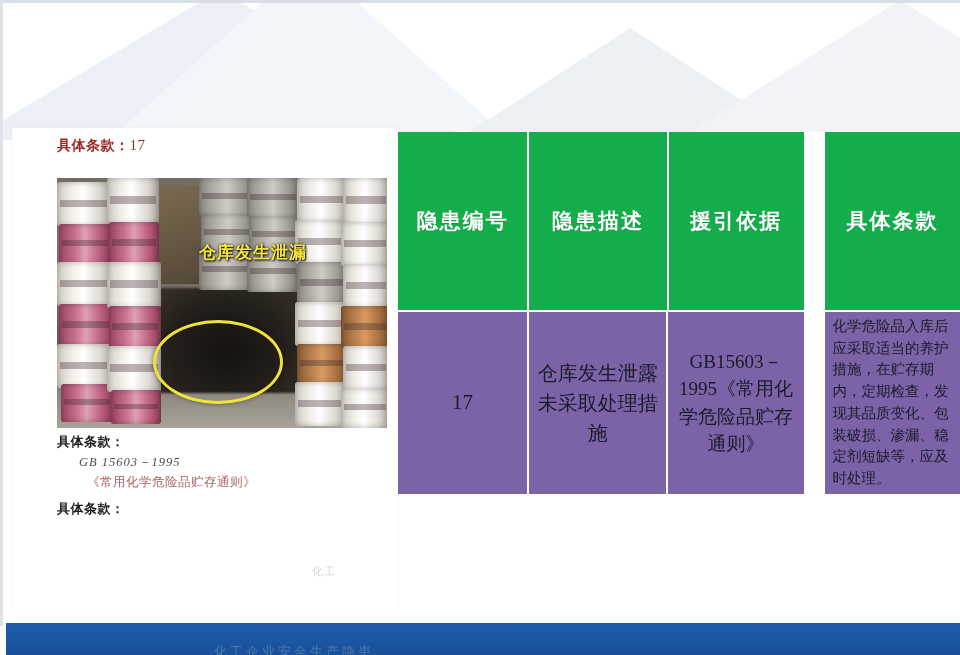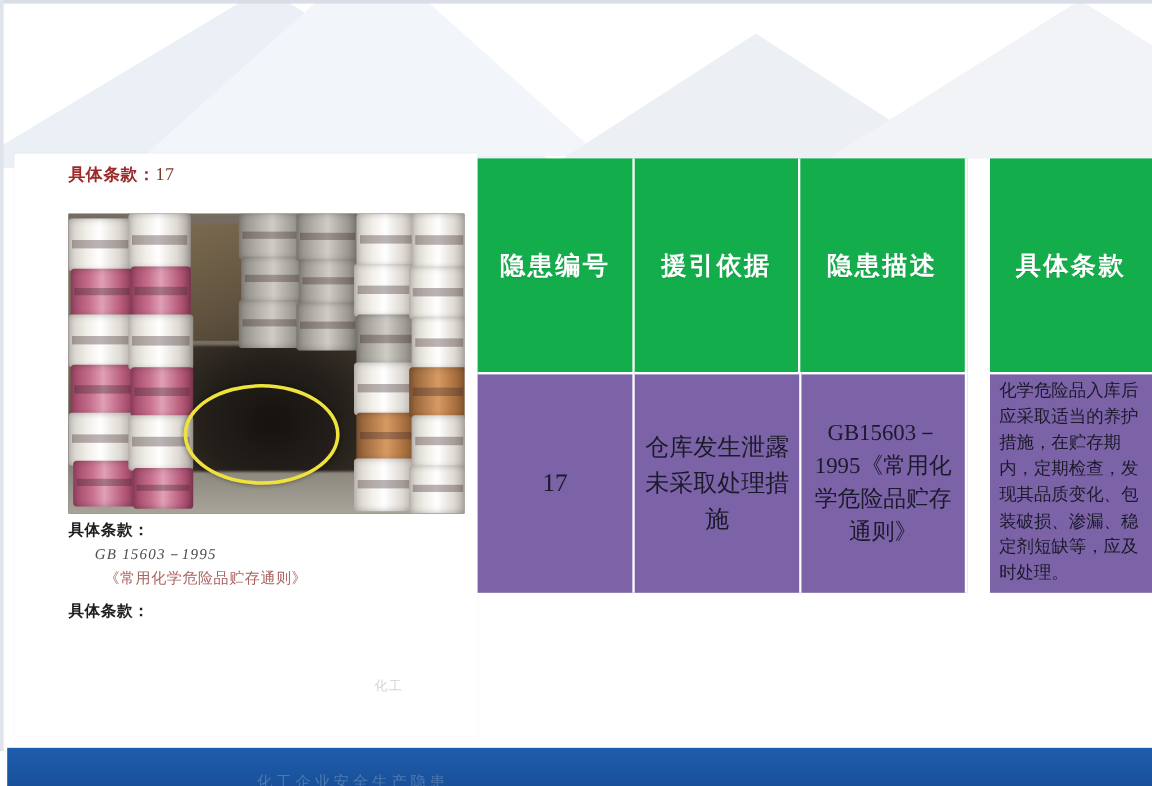--- a/index.html
+++ b/index.html
@@ -377,41 +377,42 @@
 
         <div class="drum drum-white" style="left:286px; top:0px;   width:46px; height:46px;"></div>
         <div class="drum drum-white" style="left:284px; top:44px;  width:48px; height:44px;"></div>
         <div class="drum drum-white" style="left:286px; top:86px;  width:46px; height:44px;"></div>
         <div class="drum drum-kraft" style="left:284px; top:128px; width:48px; height:42px;"></div>
         <div class="drum drum-white" style="left:286px; top:168px; width:46px; height:44px;"></div>
         <div class="drum drum-white" style="left:284px; top:210px; width:48px; height:40px;"></div>
       </div>
 
       <div class="photo-caption">
+        <div>仓库发生泄漏</div>
       </div>
 
       <div class="leak-ellipse"></div>
     </div>
 
     <div class="doc-text">
       <p class="doc-h">具体条款：</p>
       <p class="doc-sub">GB  15603－1995</p>
       <p class="doc-sub-red">《常用化学危险品贮存通则》</p>
       <p class="doc-h">具体条款：</p>
     </div>
 
     <div class="watermark">化工</div>
   </div>
 
   <div class="tbl">
 
     <div class="tbl-row tbl-head">
       <div class="cell col-1">隐患编号</div>
+      <div class="cell col-2">隐患描述</div>
       <div class="cell col-3">援引依据</div>
-      <div class="cell col-2">隐患描述</div>
       <div class="cell col-4">具体条款</div>
     </div>
 
     <div class="tbl-row tbl-data">
       <div class="cell col-1 cell-id">17</div>
       <div class="cell col-2 cell-desc">仓库发生泄露未采取处理措施</div>
       <div class="cell col-3 cell-ref">GB15603－1995《常用化学危险品贮存通则》</div>
       <div class="cell col-4 cell-clause">化学危险品入库后应采取适当的养护措施，在贮存期内，定期检查，发现其品质变化、包装破损、渗漏、稳定剂短缺等，应及时处理。</div>
     </div>
 

